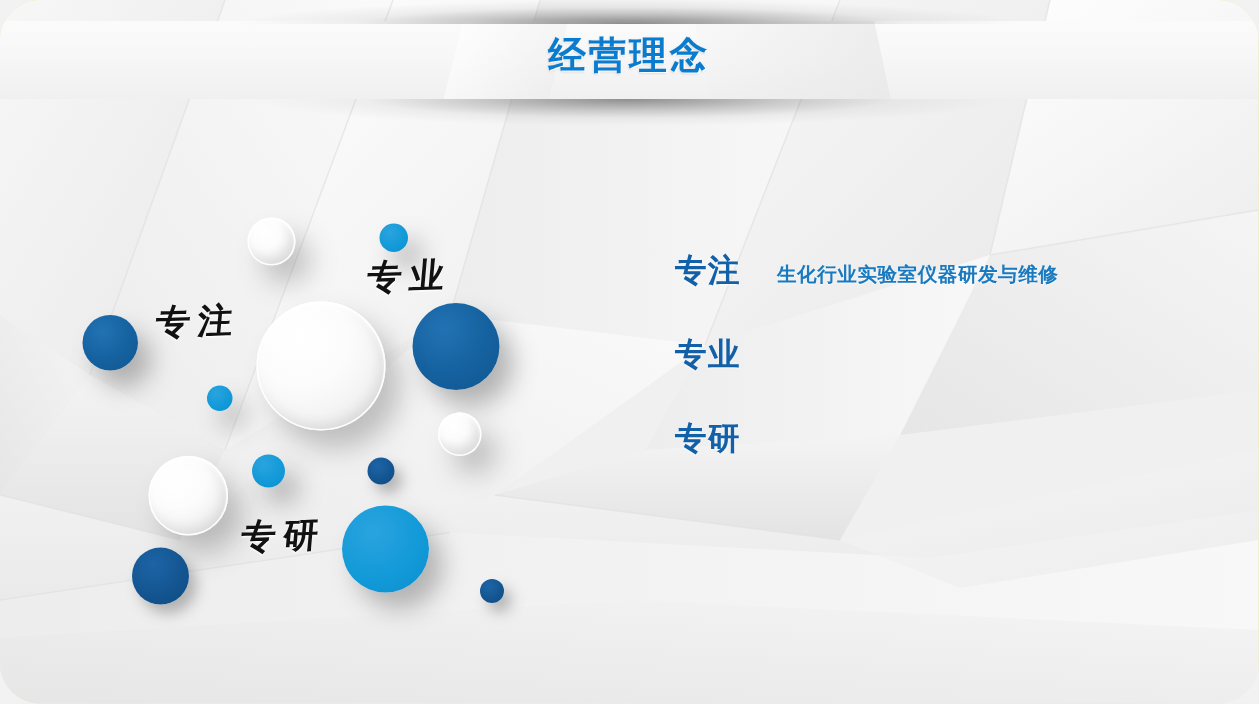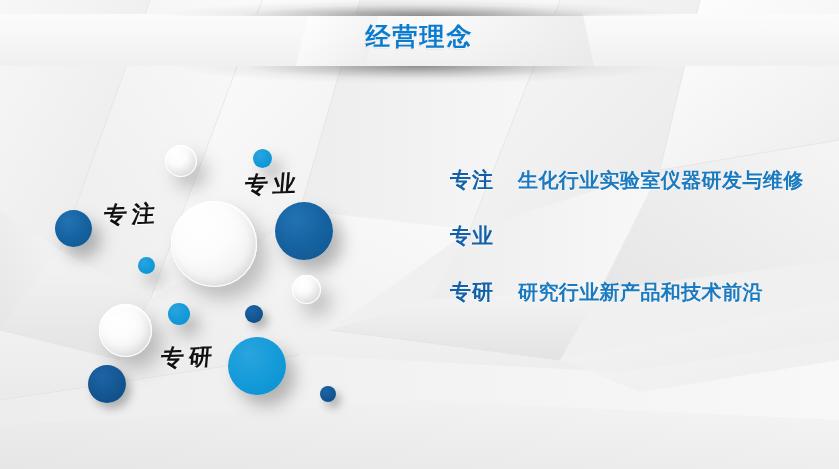--- a/index.html
+++ b/index.html
@@ -5,20 +5,21 @@
 <style>
   html,body{margin:0;padding:0;}
   body{
     width:839px;height:469px;overflow:hidden;
     font-family:"DejaVu Sans","Liberation Sans",sans-serif;
     background:#f2f2f2;
   }
   #slide{
     position:relative;width:839px;height:469px;overflow:hidden;
     background:#fde047;
+    border-radius:27px;
   }
 
   
   #bg{position:absolute;inset:0;overflow:hidden;}
   #bg svg{display:block;width:839px;height:469px;}
 
   
   #banner{
     position:absolute;left:0;top:14px;width:839px;height:52px;
     background:linear-gradient(180deg,#fbfbfb 0%,#f7f7f7 45%,#f0f0f0 100%);
@@ -100,21 +101,21 @@
 
   
   #points{position:absolute;left:450px;top:166px;width:360px;}
   .point{display:flex;align-items:baseline;height:56px;white-space:nowrap;}
   .pt-key{
     font-size:21px;font-weight:bold;color:#1261a8;
     letter-spacing:1px;width:68px;flex:0 0 68px;
     text-shadow:0 1px 1px rgba(255,255,255,.8);
   }
   .pt-desc{
-    font-size:20px;font-weight:bold;color:#1a7ac0;
+    font-size:13px;font-weight:bold;color:#1a7ac0;
     letter-spacing:.4px;
     text-shadow:0 1px 1px rgba(255,255,255,.75);
   }
 </style>
 </head>
 <body>
 
 <div id="slide">
 
   <div id="bg">
@@ -229,18 +230,17 @@
       <span class="pt-key">专注</span>
       <span class="pt-desc">生化行业实验室仪器研发与维修</span>
     </div>
 
     <div class="point">
       <span class="pt-key">专业</span>
     </div>
 
     <div class="point">
       <span class="pt-key">专研</span>
-      <span class="pt-desc">研究行业新产品和技术前沿</span>
     </div>
 
   </div>
 
 </div>
 
 </body></html>

